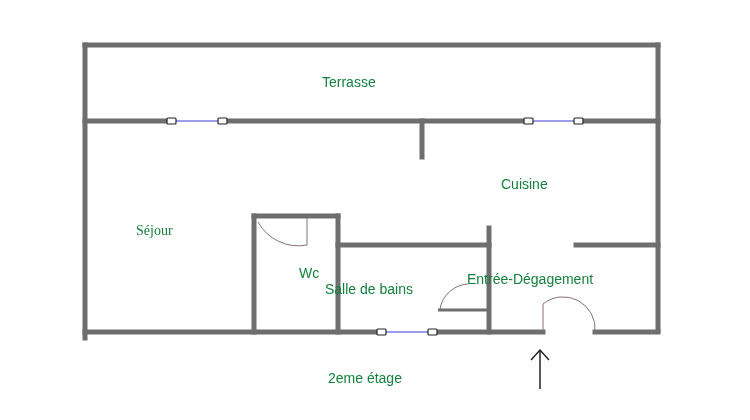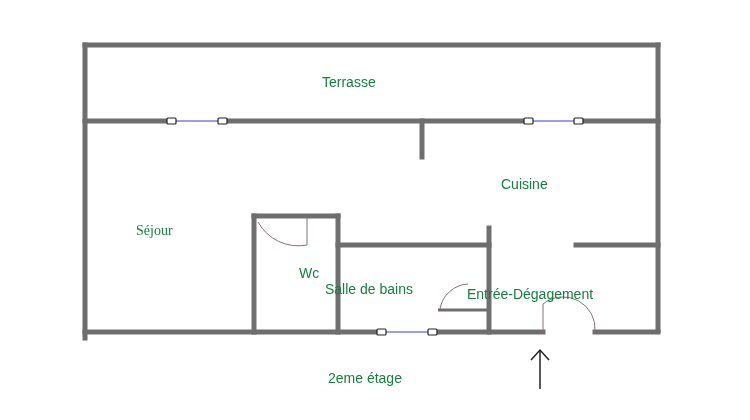--- a/index.html
+++ b/index.html
@@ -72,14 +72,14 @@
     <line x1="540" y1="389" x2="540" y2="350"></line>
     <polyline points="531,360 540,350 549,360"></polyline>
   </g>
 </svg>
 
 <div class="label" style="left:322px;top:74px;">Terrasse</div>
 <div class="label" style="left:501px;top:176px;">Cuisine</div>
 <div class="label" style="left:136px;top:223px;font-family:Liberation Serif, serif;">Séjour</div>
 <div class="label" style="left:279px;top:265px;margin-left:20px;">Wc</div>
 <div class="label" style="left:325px;top:281px;">Salle de bains</div>
-<div class="label" style="left:467px;top:271px;margin-top:15px;">Entrée-Dégagement</div>
+<div class="label" style="left:467px;top:271px;">Entrée-Dégagement</div>
 <div class="label" style="left:328px;top:370px;">2eme étage</div>
 
 </body></html>

